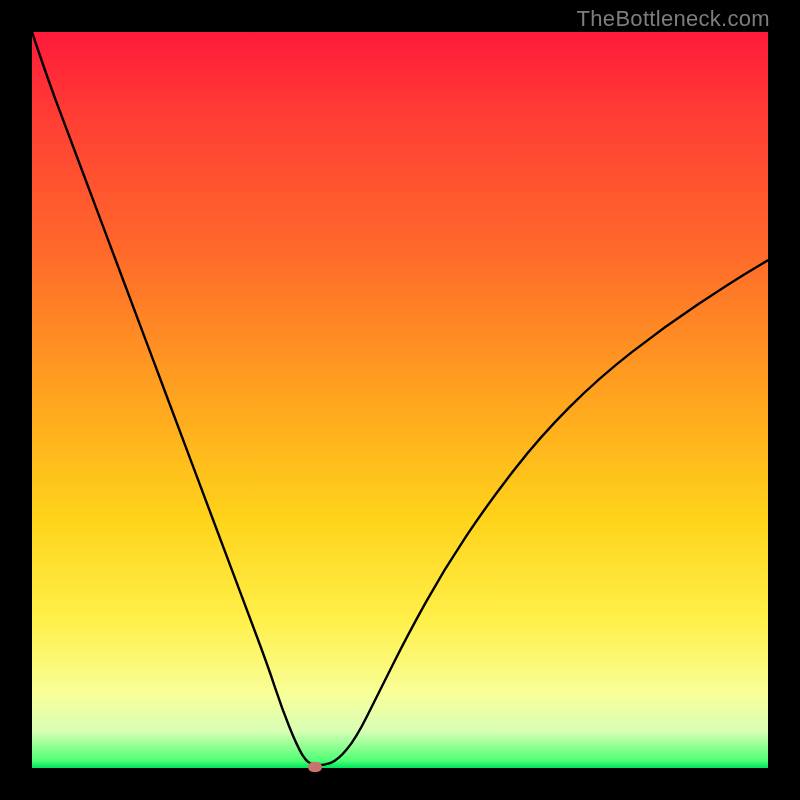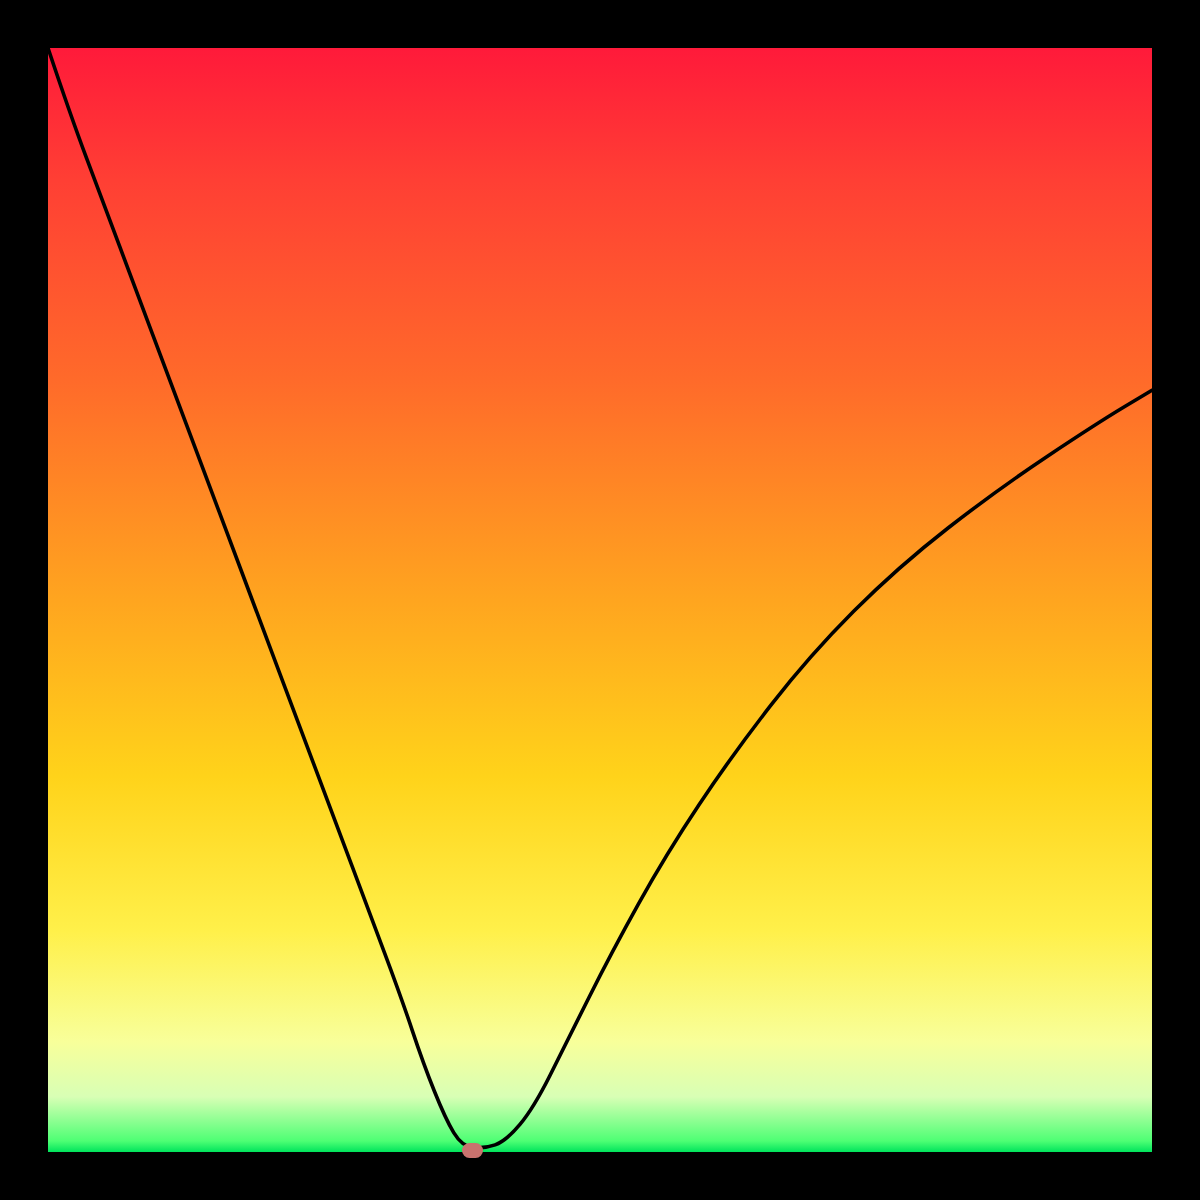--- a/index.html
+++ b/index.html
@@ -64,20 +64,21 @@
     border-radius: 5px;
     background: #c9726e;
     transform: translate(-50%, -50%);
   }
 </style>
 </head>
 <body>
 
 <div class="frame">
 
+  <div class="watermark">TheBottleneck.com</div>
 
   <div class="plot">
     <svg class="curve" viewBox="0 0 736 736" preserveAspectRatio="none">
       <path id="curvePath" fill="none" stroke="#000" stroke-width="2.4" stroke-linecap="round" stroke-linejoin="round" d="M 0.00 0.00 Q 14.72 44.16 25.76 73.60 Q 36.80 103.04 47.84 132.48 Q 58.88 161.92 69.92 191.36 Q 80.96 220.80 92.00 250.24 Q 103.04 279.68 114.08 309.12 Q 125.12 338.56 136.16 368.00 Q 147.20 397.44 158.24 426.88 Q 169.28 456.32 180.32 485.76 Q 191.36 515.20 202.40 544.64 Q 213.44 574.08 224.48 603.52 Q 235.52 632.96 242.88 655.04 Q 250.24 677.12 257.60 695.52 Q 264.96 713.92 270.48 723.12 Q 276.00 732.32 283.36 733.06 Q 290.72 733.79 298.08 731.22 Q 305.44 728.64 314.64 717.60 Q 323.84 706.56 334.88 684.48 Q 345.92 662.40 360.64 632.96 Q 375.36 603.52 393.76 570.40 Q 412.16 537.28 434.24 504.16 Q 456.32 471.04 482.08 437.92 Q 507.84 404.80 537.28 375.36 Q 566.72 345.92 599.84 320.16 Q 632.96 294.40 666.08 272.32 Q 699.20 250.24 717.60 239.20 T 736.00 228.16"></path>
     </svg>
     <div id="minMarker" class="marker" title="38.5" style="left: 283.36px; top: 734.528px; background: rgb(201, 114, 110);"></div>
   </div>
 
 </div>
 

